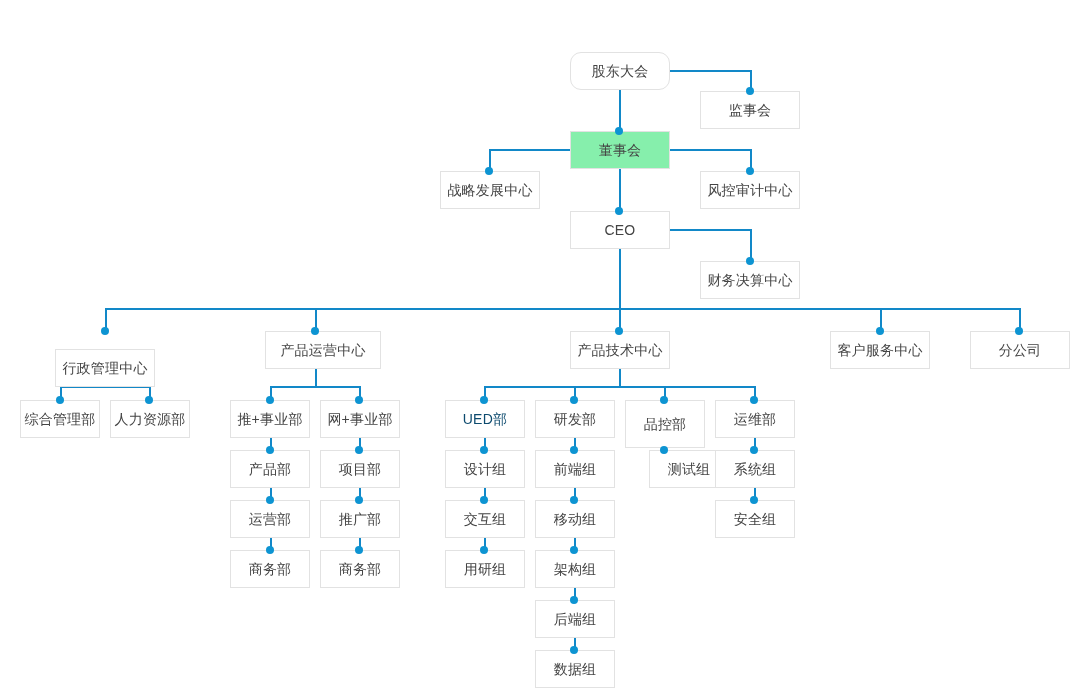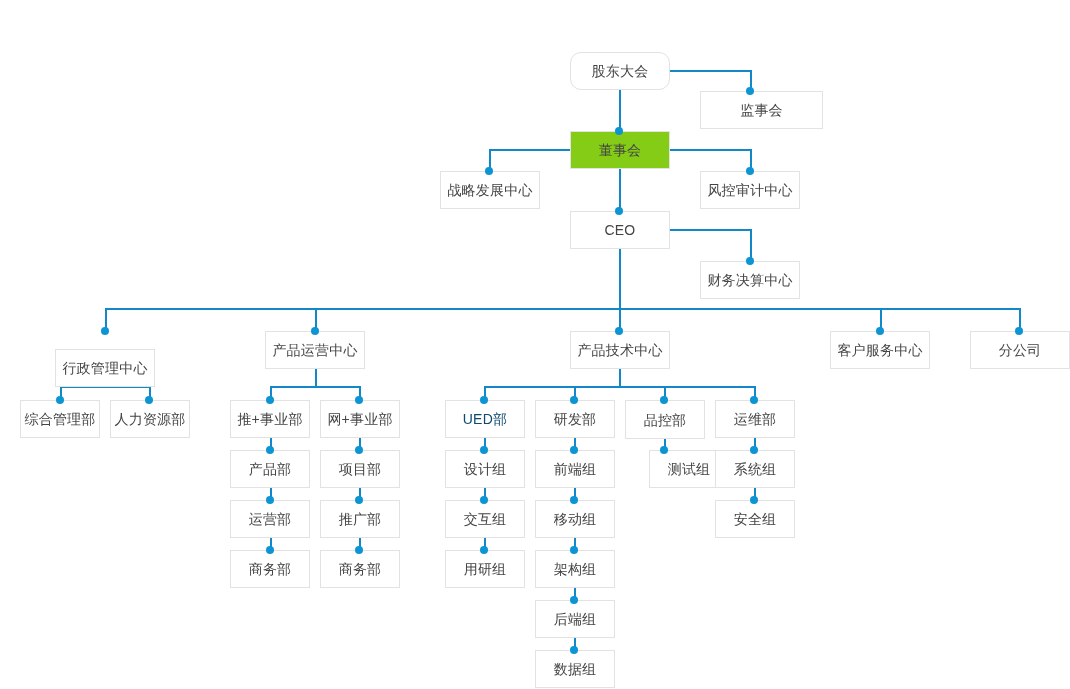--- a/index.html
+++ b/index.html
@@ -97,28 +97,28 @@
       <div class="conn v" style="left: 574px; top: 488px; height: 12px; background: rgb(18, 136, 200);"></div>
       <div class="conn v" style="left: 574px; top: 538px; height: 12px; background: rgb(18, 136, 200);"></div>
       <div class="conn v" style="left: 574px; top: 588px; height: 12px; background: rgb(18, 136, 200);"></div>
       <div class="conn v" style="left: 574px; top: 638px; height: 12px; background: rgb(18, 136, 200);"></div>
       <div class="conn v" style="left: 664px; top: 438px; height: 12px; background: rgb(18, 136, 200);"></div>
       <div class="conn v" style="left: 754px; top: 438px; height: 12px; background: rgb(18, 136, 200);"></div>
       <div class="conn v" style="left: 754px; top: 488px; height: 12px; background: rgb(18, 136, 200);"></div>
     </div>
   <div id="node-layer">
       <div class="node" style="left: 570px; top: 52px; width: 100px; height: 38px; border-color: rgb(226, 226, 226); background: rgb(255, 255, 255); color: rgb(68, 68, 68); border-radius: 11px;">股东大会</div>
-      <div class="node" style="left: 700px; top: 91px; width: 123px; height: 38px; border-color: rgb(226, 226, 226); background: rgb(255, 255, 255); color: rgb(68, 68, 68);">监事会</div>
-      <div class="node" style="left: 570px; top: 131px; width: 100px; height: 38px; border-color: rgb(226, 226, 226); background: #84cc16; color: rgb(68, 68, 68);">董事会</div>
+      <div class="node" style="left: 700px; top: 91px; width: 100px; height: 38px; border-color: rgb(226, 226, 226); background: rgb(255, 255, 255); color: rgb(68, 68, 68);">监事会</div>
+      <div class="node" style="left: 570px; top: 131px; width: 100px; height: 38px; border-color: rgb(226, 226, 226); background: #86efac; color: rgb(68, 68, 68);">董事会</div>
       <div class="node" style="left: 440px; top: 171px; width: 100px; height: 38px; border-color: rgb(226, 226, 226); background: rgb(255, 255, 255); color: rgb(68, 68, 68);">战略发展中心</div>
       <div class="node" style="left: 700px; top: 171px; width: 100px; height: 38px; border-color: rgb(226, 226, 226); background: rgb(255, 255, 255); color: rgb(68, 68, 68);">风控审计中心</div>
       <div class="node" style="left: 570px; top: 211px; width: 100px; height: 38px; border-color: rgb(226, 226, 226); background: rgb(255, 255, 255); color: rgb(68, 68, 68);">CEO</div>
       <div class="node" style="left: 700px; top: 261px; width: 100px; height: 38px; border-color: rgb(226, 226, 226); background: rgb(255, 255, 255); color: rgb(68, 68, 68);">财务决算中心</div>
       <div class="node" style="left: 55px; top: 331px; width: 100px; height: 38px; border-color: rgb(226, 226, 226); background: rgb(255, 255, 255); color: rgb(68, 68, 68); margin-top: 18px;">行政管理中心</div>
-      <div class="node" style="left: 265px; top: 331px; width: 100px; height: 38px; border-color: rgb(226, 226, 226); background: rgb(255, 255, 255); color: rgb(68, 68, 68);">产品运营中心</div>
+      <div class="node" style="left: 265px; top: 331px; width: 116px; height: 38px; border-color: rgb(226, 226, 226); background: rgb(255, 255, 255); color: rgb(68, 68, 68);">产品运营中心</div>
       <div class="node" style="left: 570px; top: 331px; width: 100px; height: 38px; border-color: rgb(226, 226, 226); background: rgb(255, 255, 255); color: rgb(68, 68, 68);">产品技术中心</div>
       <div class="node" style="left: 830px; top: 331px; width: 100px; height: 38px; border-color: rgb(226, 226, 226); background: rgb(255, 255, 255); color: rgb(68, 68, 68);">客户服务中心</div>
       <div class="node" style="left: 970px; top: 331px; width: 100px; height: 38px; border-color: rgb(226, 226, 226); background: rgb(255, 255, 255); color: rgb(68, 68, 68);">分公司</div>
       <div class="node" style="left: 20px; top: 400px; width: 80px; height: 38px; border-color: rgb(226, 226, 226); background: rgb(255, 255, 255); color: rgb(68, 68, 68);">综合管理部</div>
       <div class="node" style="left: 110px; top: 400px; width: 80px; height: 38px; border-color: rgb(226, 226, 226); background: rgb(255, 255, 255); color: rgb(68, 68, 68);">人力资源部</div>
       <div class="node" style="left: 230px; top: 400px; width: 80px; height: 38px; border-color: rgb(226, 226, 226); background: rgb(255, 255, 255); color: rgb(68, 68, 68);">推+事业部</div>
       <div class="node" style="left: 230px; top: 450px; width: 80px; height: 38px; border-color: rgb(226, 226, 226); background: rgb(255, 255, 255); color: rgb(68, 68, 68);">产品部</div>
       <div class="node" style="left: 230px; top: 500px; width: 80px; height: 38px; border-color: rgb(226, 226, 226); background: rgb(255, 255, 255); color: rgb(68, 68, 68);">运营部</div>
       <div class="node" style="left: 230px; top: 550px; width: 80px; height: 38px; border-color: rgb(226, 226, 226); background: rgb(255, 255, 255); color: rgb(68, 68, 68);">商务部</div>
       <div class="node" style="left: 320px; top: 400px; width: 80px; height: 38px; border-color: rgb(226, 226, 226); background: rgb(255, 255, 255); color: rgb(68, 68, 68);">网+事业部</div>
@@ -128,21 +128,21 @@
       <div class="node" style="left: 445px; top: 400px; width: 80px; height: 38px; border-color: rgb(226, 226, 226); background: rgb(255, 255, 255); color: #0c4a6e;">UED部</div>
       <div class="node" style="left: 445px; top: 450px; width: 80px; height: 38px; border-color: rgb(226, 226, 226); background: rgb(255, 255, 255); color: rgb(68, 68, 68);">设计组</div>
       <div class="node" style="left: 445px; top: 500px; width: 80px; height: 38px; border-color: rgb(226, 226, 226); background: rgb(255, 255, 255); color: rgb(68, 68, 68);">交互组</div>
       <div class="node" style="left: 445px; top: 550px; width: 80px; height: 38px; border-color: rgb(226, 226, 226); background: rgb(255, 255, 255); color: rgb(68, 68, 68);">用研组</div>
       <div class="node" style="left: 535px; top: 400px; width: 80px; height: 38px; border-color: rgb(226, 226, 226); background: rgb(255, 255, 255); color: rgb(68, 68, 68);">研发部</div>
       <div class="node" style="left: 535px; top: 450px; width: 80px; height: 38px; border-color: rgb(226, 226, 226); background: rgb(255, 255, 255); color: rgb(68, 68, 68);">前端组</div>
       <div class="node" style="left: 535px; top: 500px; width: 80px; height: 38px; border-color: rgb(226, 226, 226); background: rgb(255, 255, 255); color: rgb(68, 68, 68);">移动组</div>
       <div class="node" style="left: 535px; top: 550px; width: 80px; height: 38px; border-color: rgb(226, 226, 226); background: rgb(255, 255, 255); color: rgb(68, 68, 68);">架构组</div>
       <div class="node" style="left: 535px; top: 600px; width: 80px; height: 38px; border-color: rgb(226, 226, 226); background: rgb(255, 255, 255); color: rgb(68, 68, 68);">后端组</div>
       <div class="node" style="left: 535px; top: 650px; width: 80px; height: 38px; border-color: rgb(226, 226, 226); background: rgb(255, 255, 255); color: rgb(68, 68, 68);">数据组</div>
-      <div class="node" style="left: 625px; top: 400px; width: 80px; height: 39px; border-color: rgb(226, 226, 226); background: rgb(255, 255, 255); color: rgb(68, 68, 68);">品控部</div>
+      <div class="node" style="left: 625px; top: 400px; width: 80px; height: 48px; border-color: rgb(226, 226, 226); background: rgb(255, 255, 255); color: rgb(68, 68, 68);">品控部</div>
       <div class="node" style="left: 625px; top: 450px; width: 80px; height: 38px; border-color: rgb(226, 226, 226); background: rgb(255, 255, 255); color: rgb(68, 68, 68); margin-left: 24px;">测试组</div>
       <div class="node" style="left: 715px; top: 400px; width: 80px; height: 38px; border-color: rgb(226, 226, 226); background: rgb(255, 255, 255); color: rgb(68, 68, 68);">运维部</div>
       <div class="node" style="left: 715px; top: 450px; width: 80px; height: 38px; border-color: rgb(226, 226, 226); background: rgb(255, 255, 255); color: rgb(68, 68, 68);">系统组</div>
       <div class="node" style="left: 715px; top: 500px; width: 80px; height: 38px; border-color: rgb(226, 226, 226); background: rgb(255, 255, 255); color: rgb(68, 68, 68);">安全组</div>
     </div>
   <div id="dot-layer">
       <div class="dot" style="left: 746px; top: 87px; background: rgb(13, 148, 210);"></div>
       <div class="dot" style="left: 615px; top: 127px; background: rgb(13, 148, 210);"></div>
       <div class="dot" style="left: 485px; top: 167px; background: rgb(13, 148, 210);"></div>
       <div class="dot" style="left: 746px; top: 167px; background: rgb(13, 148, 210);"></div>

